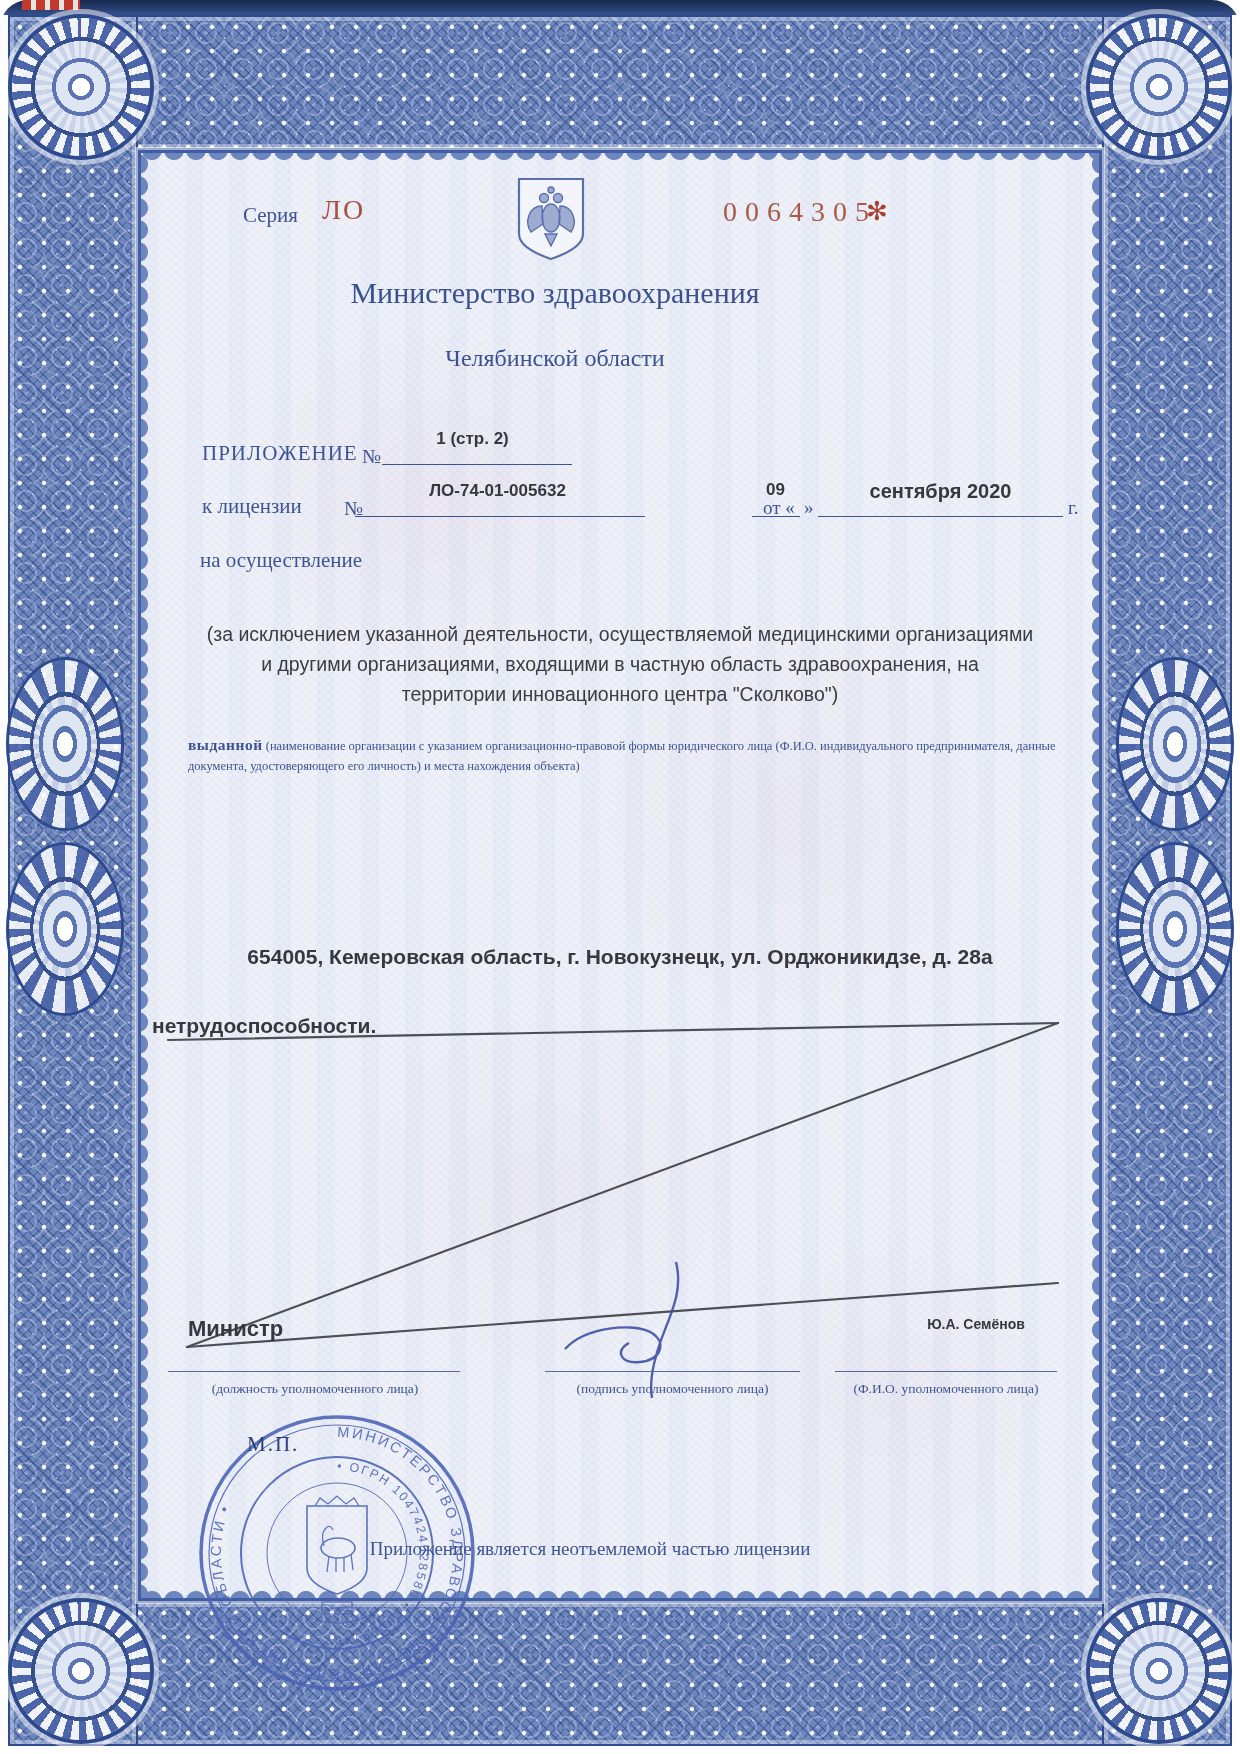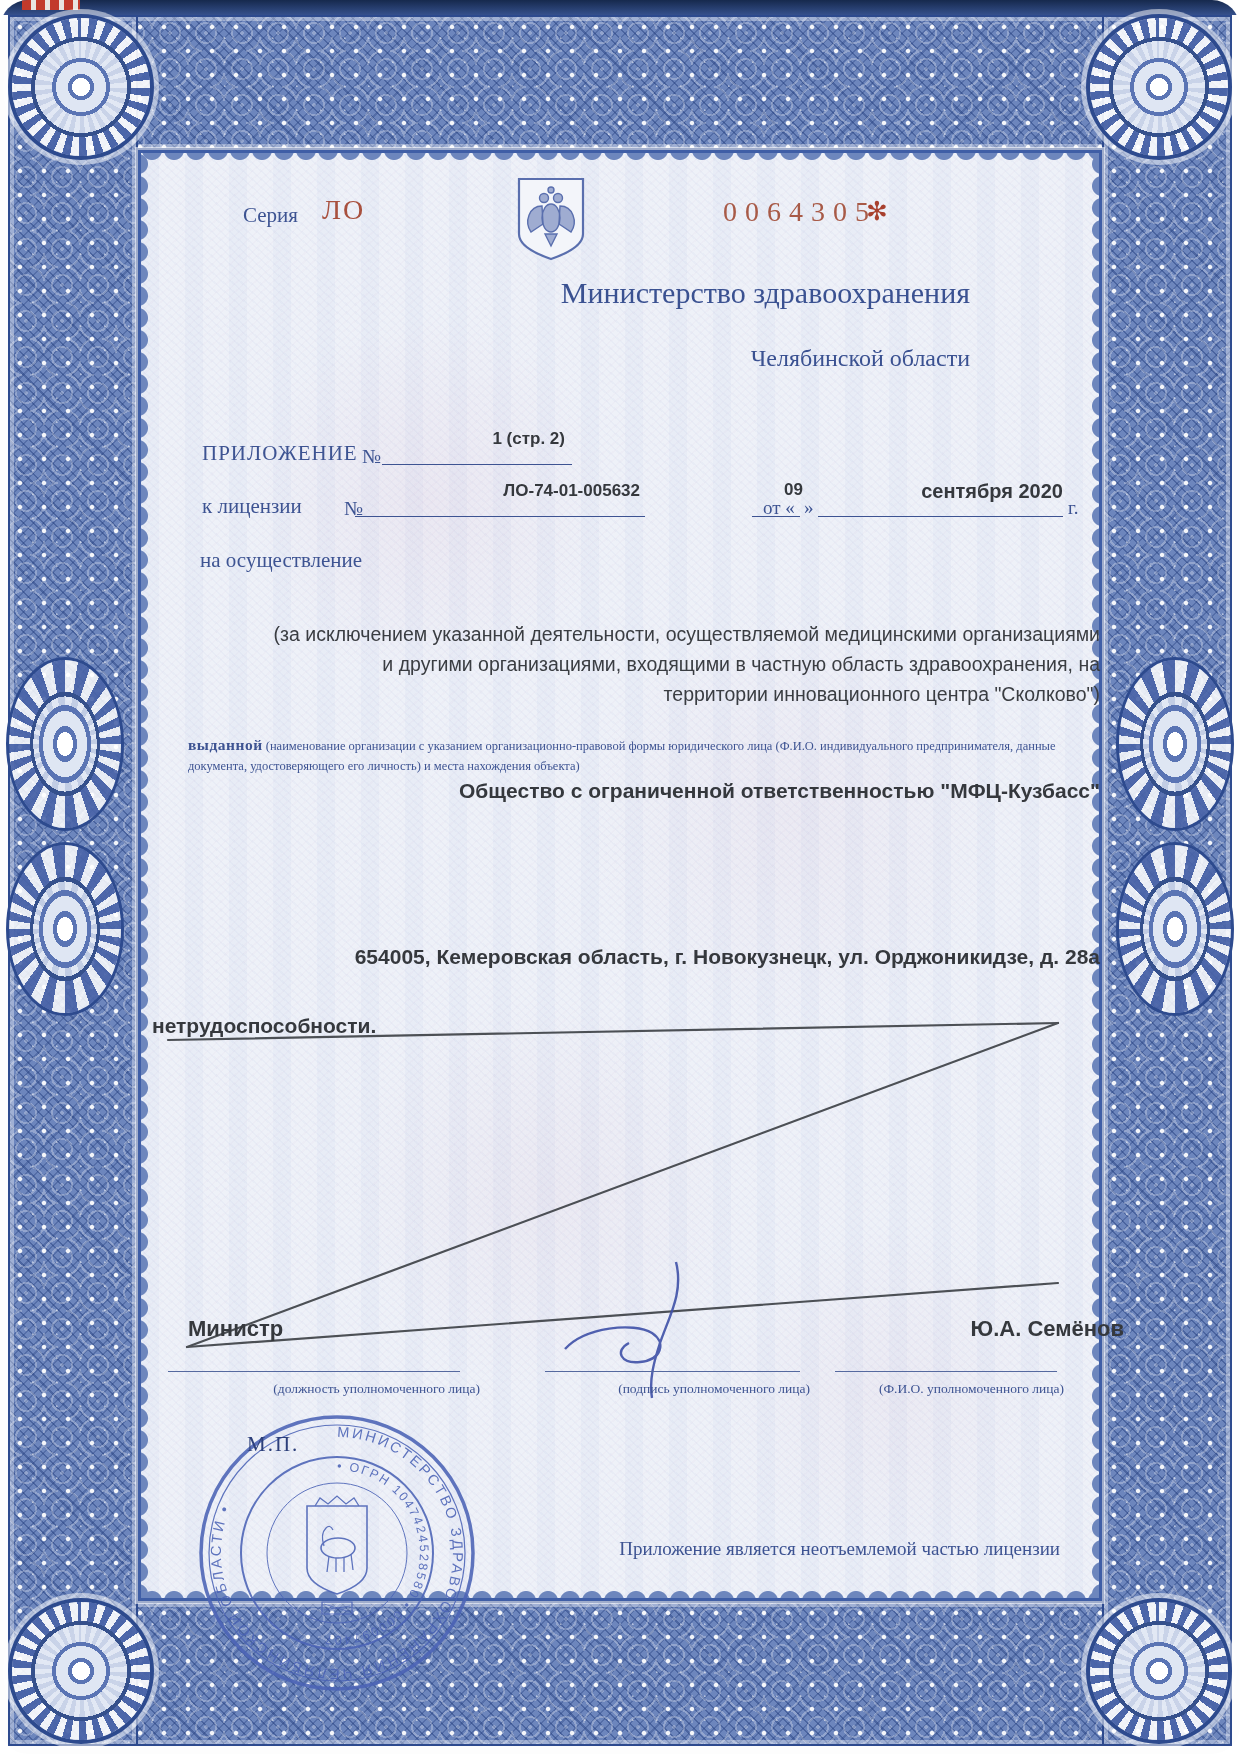--- a/index.html
+++ b/index.html
@@ -62,21 +62,21 @@
       radial-gradient(circle 280px at 42% 72%, rgba(200,155,185,.09), transparent 70%),
       radial-gradient(circle 240px at 78% 86%, rgba(200,155,185,.08), transparent 70%),
       repeating-linear-gradient(90deg, rgba(120,150,210,.05) 0 18px, rgba(255,255,255,0) 18px 44px),
       repeating-linear-gradient(42deg, rgba(130,150,205,.055) 0 1.6px, transparent 1.6px 6px),
       repeating-linear-gradient(-42deg, rgba(200,160,200,.05) 0 1.6px, transparent 1.6px 6px);}
   
   .t{position:absolute;white-space:nowrap;}
   .blue{color:#3d5392;}
   .sans{font-family:"Liberation Sans",sans-serif;color:#3a3d42;}
   .val{font-family:"Liberation Sans",sans-serif;font-weight:bold;color:#35383d;}
-  .center{text-align:right;}
+  .center{text-align:center;}
   .uline{position:absolute;border-bottom:1.6px solid #3d5392;height:1px;}
   .overlay{position:absolute;left:0;top:0;pointer-events:none;}
   .stamp-wrap{position:absolute;left:172px;top:1388px;width:330px;height:330px;opacity:.88;}
   .mp{position:absolute;left:247px;top:1432px;font-size:21px;color:#2c3f7a;letter-spacing:2px;z-index:6;}
 </style>
 </head>
 <body>
 
 <div class="page">
 
@@ -145,39 +145,38 @@
   <div class="t blue" style="left:200px;top:548px;font-size:21px;">на осуществление</div>
 
   <div class="t sans center" style="left:140px;width:960px;top:623px;font-size:19.5px;">(за исключением указанной деятельности, осуществляемой медицинскими организациями</div>
   <div class="t sans center" style="left:140px;width:960px;top:653px;font-size:19.5px;">и другими организациями, входящими в частную область здравоохранения, на</div>
   <div class="t sans center" style="left:140px;width:960px;top:683px;font-size:19.5px;">территории инновационного центра "Сколково")</div>
 
   <div style="position:absolute;left:188px;top:733px;width:870px;white-space:normal;line-height:1.55;color:#3d5392;font-size:12.5px;">
     <span style="font-size:15.5px;font-weight:bold;letter-spacing:.5px;">выданной</span>
     <span>(наименование организации с указанием организационно-правовой формы юридического лица (Ф.И.О. индивидуального предпринимателя, данные документа, удостоверяющего его личность) и места нахождения объекта)</span>
   </div>
-  <div class="t val center" style="left:140px;width:960px;top:779px;font-size:21px;">Общество с ограниченной ответственностью "МФЦ-Кузбасс"</div>
 
   <div class="t val center" style="left:140px;width:960px;top:945px;font-size:21px;">654005, Кемеровская область, г. Новокузнецк, ул. Орджоникидзе, д. 28а</div>
   <div class="t val" style="left:152px;top:1014px;font-size:21px;">нетрудоспособности.</div>
 
   <svg class="overlay" width="1240" height="1754" viewBox="0 0 1240 1754">
     <g stroke="#3f4348" stroke-width="2.2" stroke-linecap="round" opacity=".92">
       <line x1="168" y1="1040" x2="1058" y2="1023"></line>
       <line x1="1058" y1="1023" x2="187" y2="1347"></line>
       <line x1="187" y1="1347" x2="1058" y2="1283"></line>
     </g>
     <g stroke="#3f51a8" stroke-width="2.4" fill="none" opacity=".9">
       <path d="M 676 1262 C 684 1294 668 1318 659 1346 C 654 1362 649 1380 652 1398"></path>
       <path d="M 565 1349 C 585 1327 634 1322 652 1333 C 667 1343 661 1360 640 1362 C 621 1364 614 1351 629 1343"></path>
     </g>
   </svg>
 
   <div class="t val" style="left:188px;top:1316px;font-size:22px;">Министр</div>
-  <div class="t val center" style="left:904px;width:220px;top:1316px;font-size:22px;">Ю.А. Семёнов</div>
+  <div class="t val center" style="left:866px;width:220px;top:1316px;font-size:14px;">Ю.А. Семёнов</div>
 
   <div class="uline" style="left:168px;width:292px;top:1370px;border-color:#55699f;"></div>
   <div class="uline" style="left:545px;width:255px;top:1370px;border-color:#55699f;"></div>
   <div class="uline" style="left:835px;width:222px;top:1370px;border-color:#55699f;"></div>
 
   <div class="t blue center" style="left:150px;width:330px;top:1381px;font-size:13.5px;">(должность уполномоченного лица)</div>
   <div class="t blue center" style="left:535px;width:275px;top:1381px;font-size:13.5px;">(подпись уполномоченного лица)</div>
   <div class="t blue center" style="left:828px;width:236px;top:1381px;font-size:13.5px;">(Ф.И.О. уполномоченного лица)</div>
 
   <div class="stamp-wrap">

